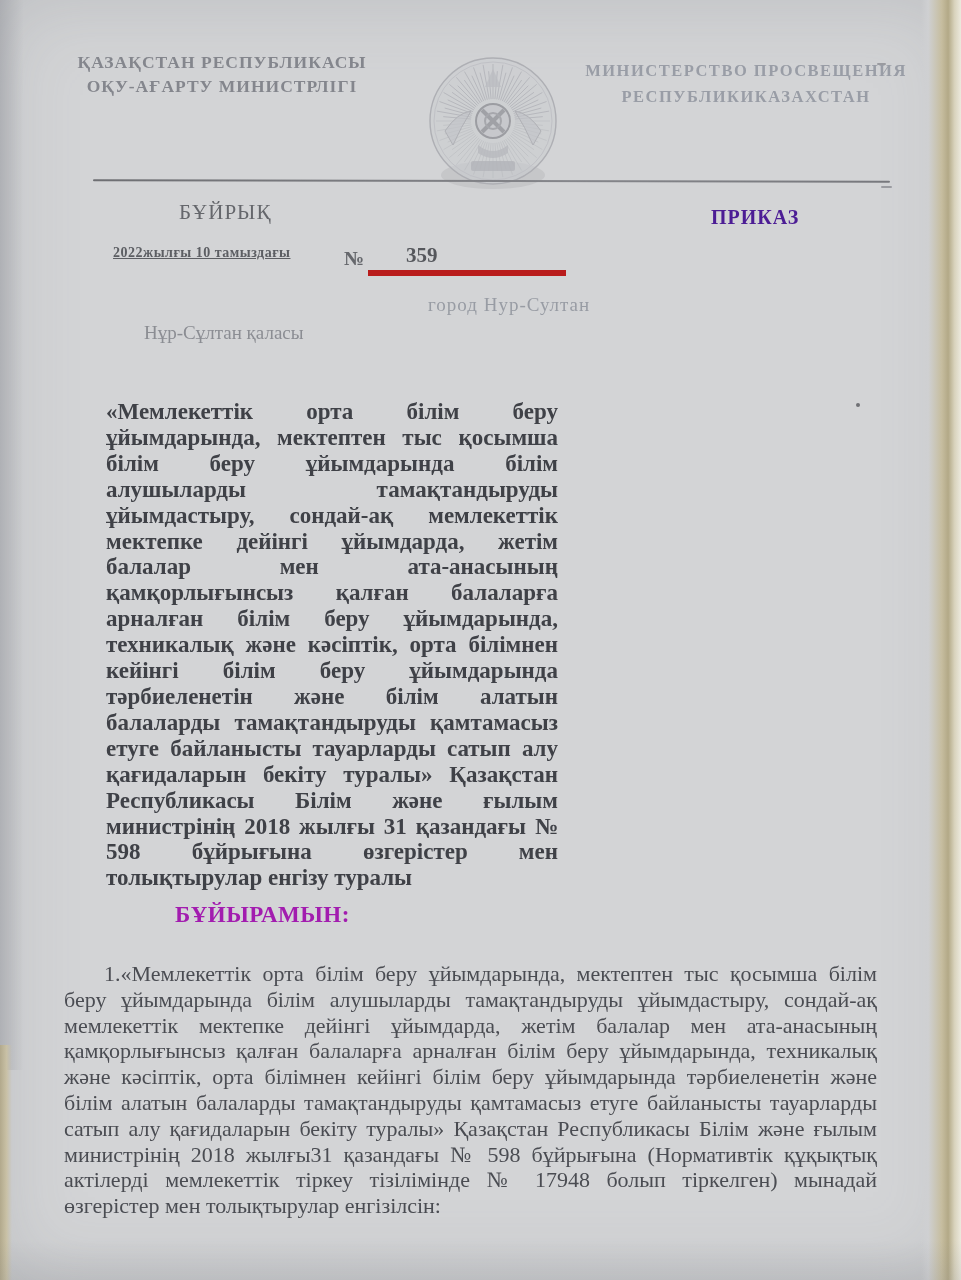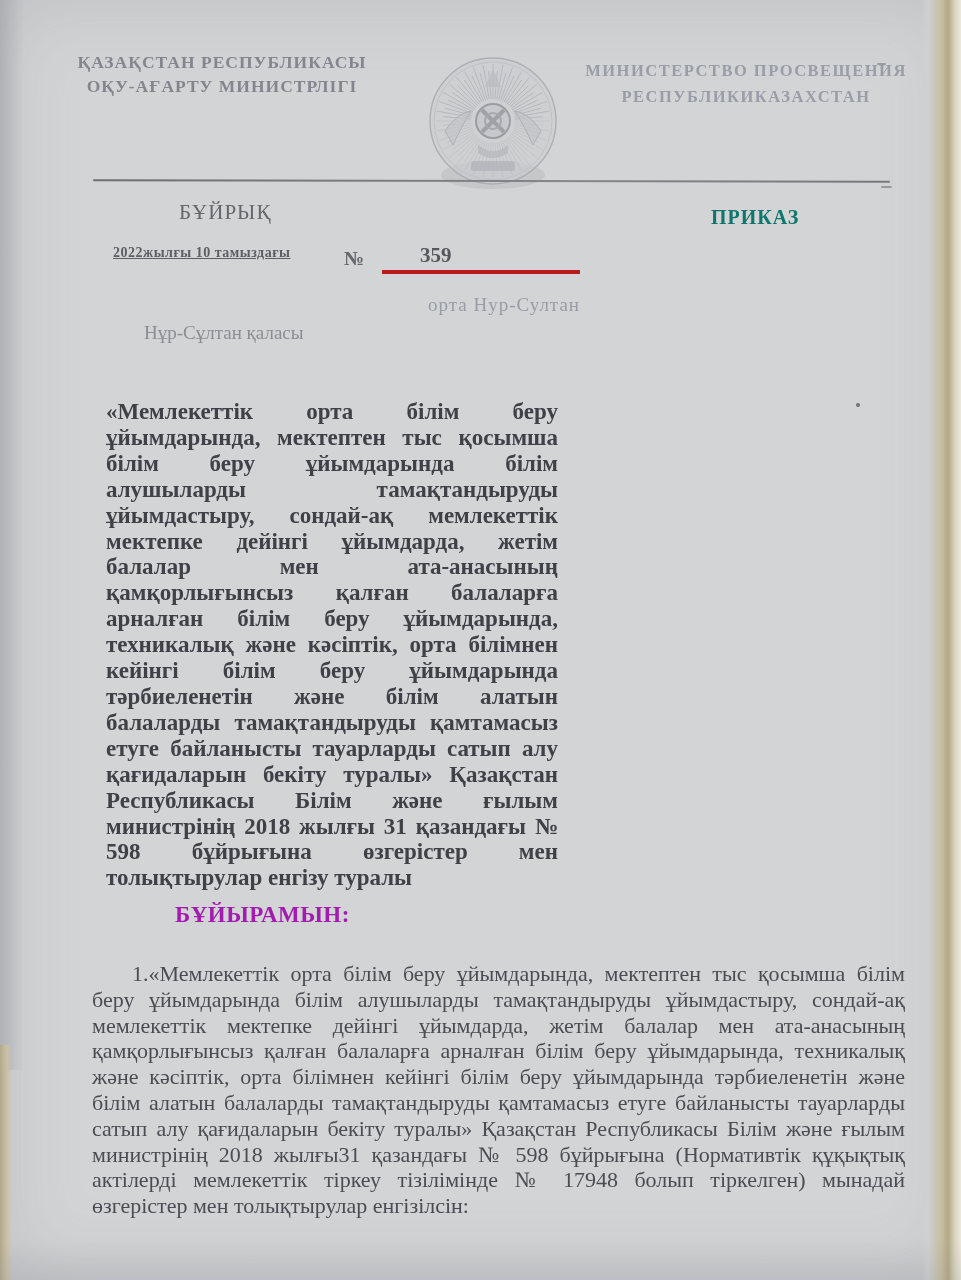--- a/index.html
+++ b/index.html
@@ -43,45 +43,45 @@
   
   .divider{
     position:absolute;left:93px;top:180px;width:797px;height:2px;
     background:linear-gradient(90deg,#6e6f73,#85868b 60%,#77787d);
     border-radius:2px;transform:rotate(0.12deg);
   }
 
   .order-kk{position:absolute;left:179px;top:200px;font-size:21px;font-weight:normal;
     letter-spacing:1px;color:#65676c;}
   .order-ru{position:absolute;left:711px;top:206px;font-size:20px;font-weight:bold;
-    letter-spacing:1px;color:#0f766e;}
+    letter-spacing:1px;color:#4c1d95;}
 
   .date-text{position:absolute;left:113px;top:245px;font-size:14px;font-weight:bold;
     letter-spacing:0.5px;color:#5c5e63;text-decoration:underline;}
   .num-sign{position:absolute;left:344px;top:247px;font-size:20px;font-weight:bold;color:#66686d;}
   .num-line{
-    position:absolute;left:382px;top:243px;width:198px;height:27px;
-    border-bottom:4px solid #b91c1c;font-size:21px;font-weight:bold;color:#55575c;
+    position:absolute;left:368px;top:243px;width:198px;height:27px;
+    border-bottom:6px solid #b91c1c;font-size:21px;font-weight:bold;color:#55575c;
     text-indent:38px;
   }
 
   .city-kk{position:absolute;left:144px;top:290px;font-size:19px;color:#8b8d93;margin-top:32px;}
   .city-ru{position:absolute;left:428px;top:294px;font-size:19px;letter-spacing:1px;color:#989ca4;}
 
   .title-block{
     position:absolute;left:106px;top:399px;width:452px;
     font-size:23px;line-height:25.9px;font-weight:bold;color:#3f4147;
     text-align:justify;
   }
   .resolve{position:absolute;left:175px;top:902px;font-size:23px;font-weight:bold;
     color:#a21caf;letter-spacing:0.5px;}
   .body-par{
     position:absolute;left:64px;top:961px;width:813px;
     font-size:22px;line-height:25.8px;color:#4a4c52;
-    text-align:justify;text-indent:40px;margin-left:28px;
+    text-align:justify;text-indent:40px;
   }
 
   
   .speck{position:absolute;background:#6f7074;border-radius:50%;}
   .speck-a{left:856px;top:403px;width:4px;height:4px;}
   .dash{position:absolute;background:#9a9ba0;height:2px;border-radius:1px;}
   .dash-a{left:877px;top:63px;width:9px;}
   .dash-b{left:881px;top:186px;width:11px;}
 </style>
 </head>
@@ -198,21 +198,21 @@
   <div class="divider"></div>
 
   <div class="order-kk">БҰЙРЫҚ</div>
   <div class="order-ru">ПРИКАЗ</div>
 
   <div class="date-text">2022жылғы  10 тамыздағы</div>
   <div class="num-sign">№</div>
   <div class="num-line">359</div>
 
   <div class="city-kk">Нұр-Сұлтан қаласы</div>
-  <div class="city-ru">орта Нур-Султан</div>
+  <div class="city-ru">город Нур-Султан</div>
 
   <div class="title-block">«Мемлекеттік орта білім беру ұйымдарында, мектептен тыс қосымша білім беру ұйымдарында білім алушыларды тамақтандыруды ұйымдастыру, сондай-ақ мемлекеттік мектепке дейінгі ұйымдарда, жетім балалар мен ата-анасының қамқорлығынсыз қалған балаларға арналған білім беру ұйымдарында, техникалық және кәсіптік, орта білімнен кейінгі білім беру ұйымдарында тәрбиеленетін және білім алатын балаларды тамақтандыруды қамтамасыз етуге байланысты тауарларды сатып алу қағидаларын бекіту туралы» Қазақстан Республикасы Білім және ғылым министрінің 2018 жылғы 31 қазандағы № 598 бұйрығына өзгерістер мен толықтырулар енгізу туралы</div>
 
   <div class="resolve">БҰЙЫРАМЫН:</div>
 
   <div class="body-par">1.«Мемлекеттік орта білім беру ұйымдарында, мектептен тыс қосымша білім беру ұйымдарында білім алушыларды тамақтандыруды ұйымдастыру, сондай-ақ мемлекеттік мектепке дейінгі ұйымдарда, жетім балалар мен ата-анасының қамқорлығынсыз қалған балаларға арналған білім беру ұйымдарында, техникалық және кәсіптік, орта білімнен кейінгі білім беру ұйымдарында тәрбиеленетін және білім алатын балаларды тамақтандыруды қамтамасыз етуге байланысты тауарларды сатып алу қағидаларын бекіту туралы» Қазақстан Республикасы Білім және ғылым министрінің 2018 жылғы31 қазандағы  № 598 бұйрығына (Нормативтік құқықтық актілерді мемлекеттік тіркеу тізілімінде № 17948 болып тіркелген) мынадай өзгерістер мен толықтырулар енгізілсін:</div>
 
   <div class="speck speck-a"></div>
   <div class="dash dash-a"></div>
   <div class="dash dash-b"></div>

